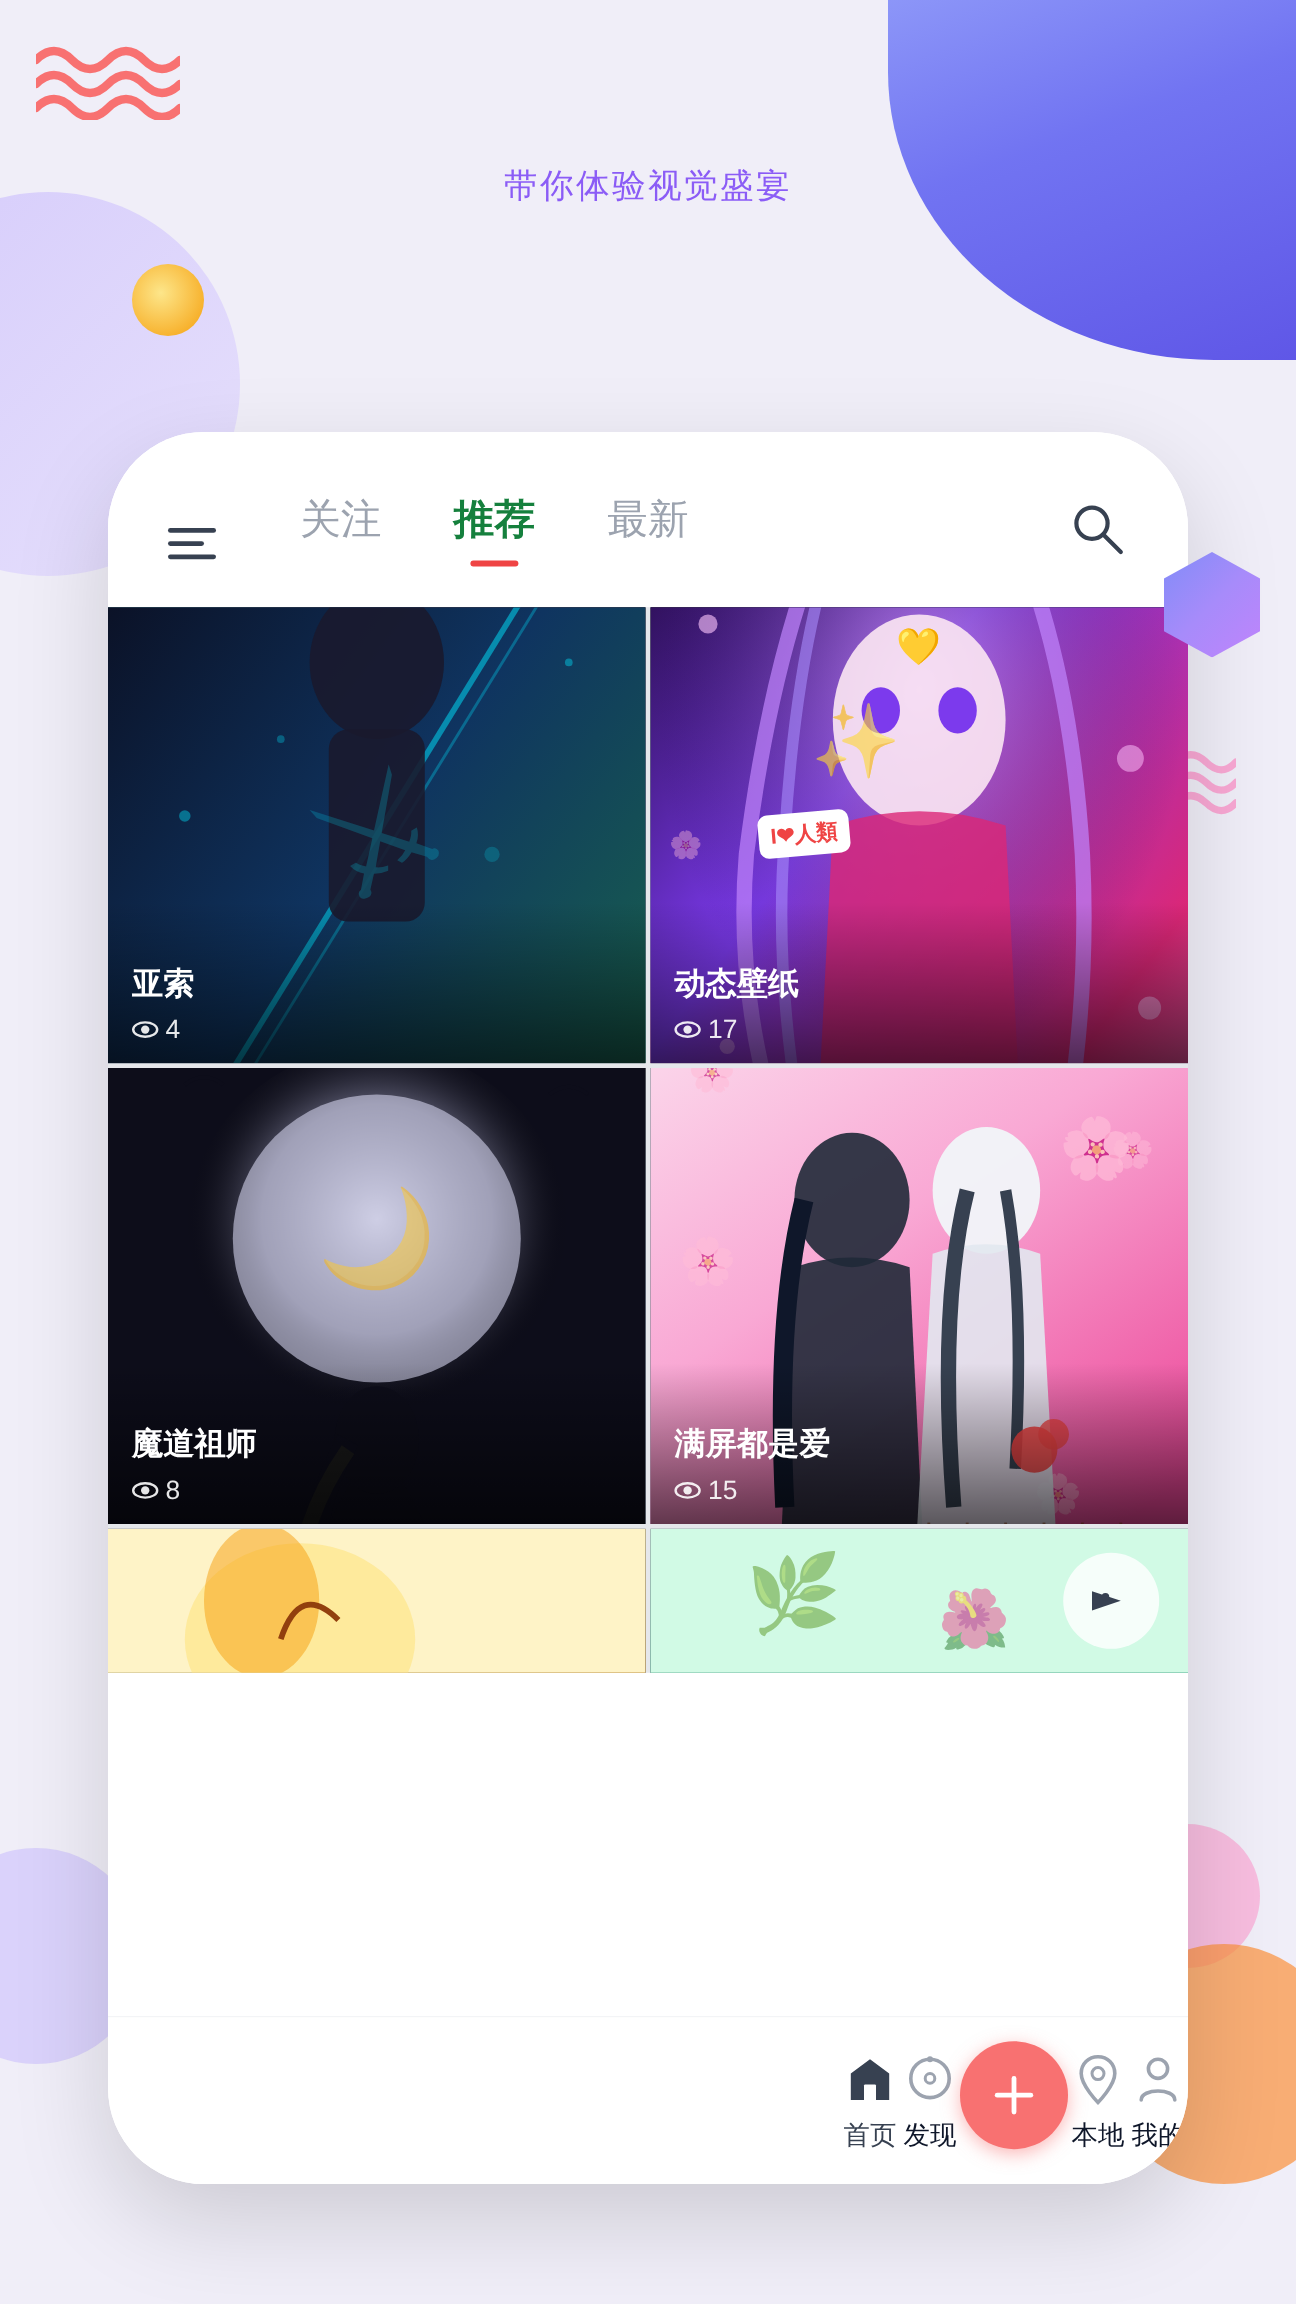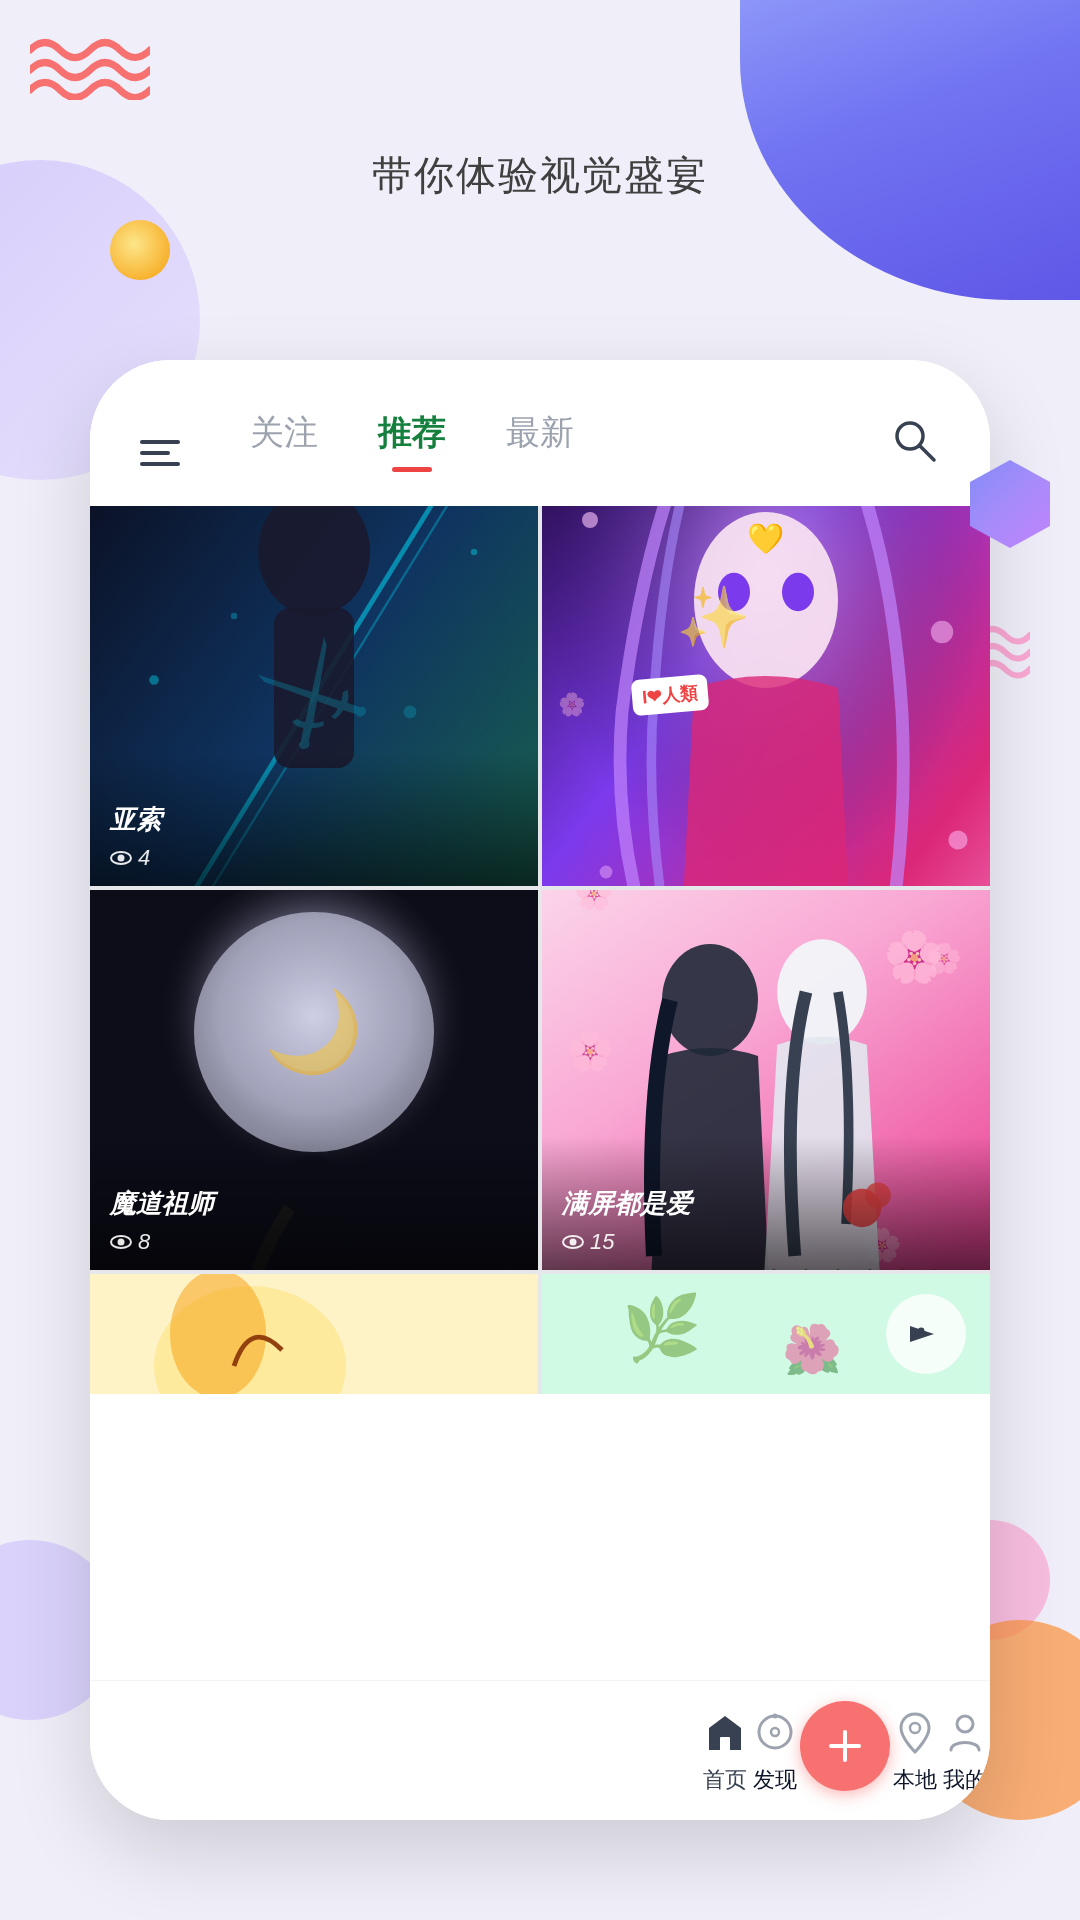--- a/index.html
+++ b/index.html
@@ -94,23 +94,23 @@
     }
 
     .header-title {
       font-size: 80px;
       font-weight: 700;
       color: #1f2937;
       letter-spacing: 4px;
     }
 
     .header-subtitle {
-      font-size: 40px;
-      color: #404040;
-      margin-top: 28px;
+      font-size: 28px;
+      color: #8b5cf6;
+      margin-top: 16px;
       letter-spacing: 2px;
     }
 
     
     .phone-mockup {
       position: absolute;
       top: 360px;
       left: 90px;
       width: 900px;
       height: 1460px;
@@ -326,21 +326,20 @@
       background: linear-gradient(160deg, #d1fae5 0%, #6ee7b7 40%, #34d399 100%);
       position: relative;
     }
 
     
     .item-overlay {
       position: absolute;
       bottom: 0; left: 0; right: 0;
       background: linear-gradient(transparent, rgba(0,0,0,0.6));
       padding: 50px 20px 15px;
-      font-style: italic;
     }
 
     .item-title {
       color: white;
       font-size: 26px;
       font-weight: 600;
       margin-bottom: 8px;
     }
 
     .item-views {
@@ -576,20 +575,27 @@
           <text x="15" y="30" font-size="20" opacity="0.5">✨</text>
           <text x="220" y="50" font-size="16" opacity="0.5">💫</text>
           <text x="10" y="200" font-size="14" opacity="0.4">🌸</text>
           <text x="240" y="330" font-size="18" opacity="0.4">✨</text>
         </svg>
 
         <div class="love-badge">I❤人類</div>
 
         <div style="position:absolute;top:15px;left:50%;transform:translateX(-50%);font-size:30px;">💛</div>
       </div>
+      <div class="item-overlay">
+        <div class="item-title">动态壁纸</div>
+        <div class="item-views">
+          <span class="eye-icon"></span>
+          <span>17</span>
+        </div>
+      </div>
     </div>
 
     <div class="grid-item">
       <div class="img-modao">
         <svg style="position:absolute;inset:0;width:100%;height:100%" viewBox="0 0 280 380" preserveAspectRatio="xMidYMid slice">
           <defs>
             <radialGradient id="moonGrad" cx="50%" cy="45%">
               <stop offset="0%" style="stop-color:rgba(220,220,240,0.9)"></stop>
               <stop offset="60%" style="stop-color:rgba(160,160,190,0.5)"></stop>
               <stop offset="100%" style="stop-color:transparent"></stop>

